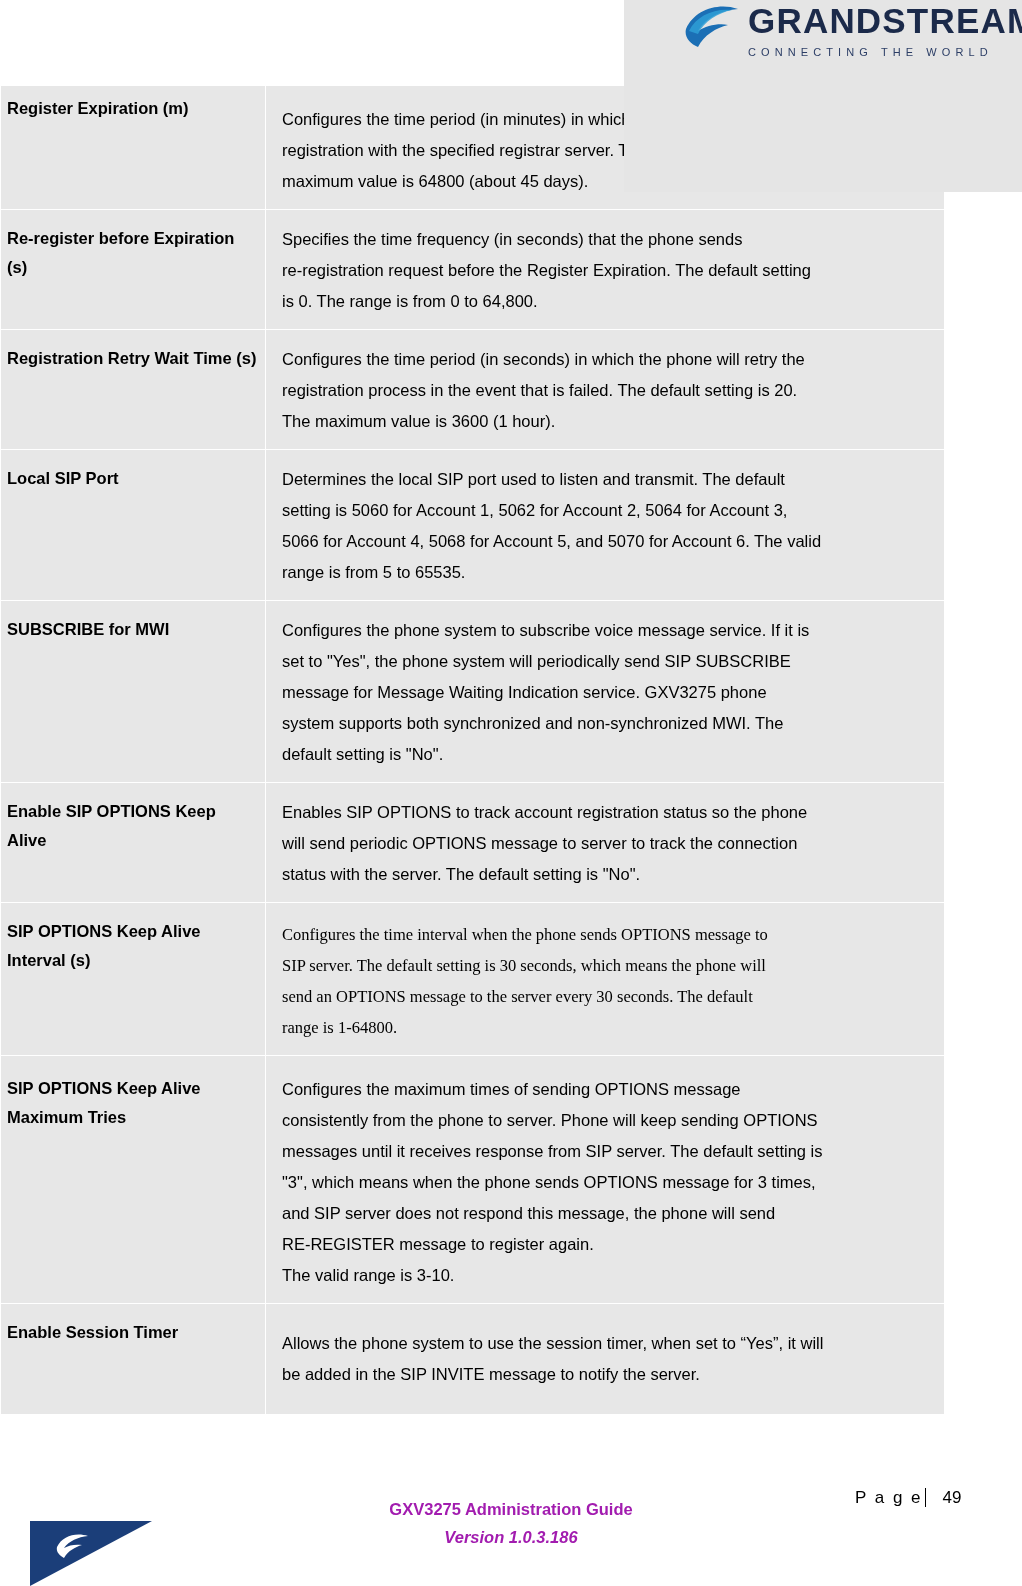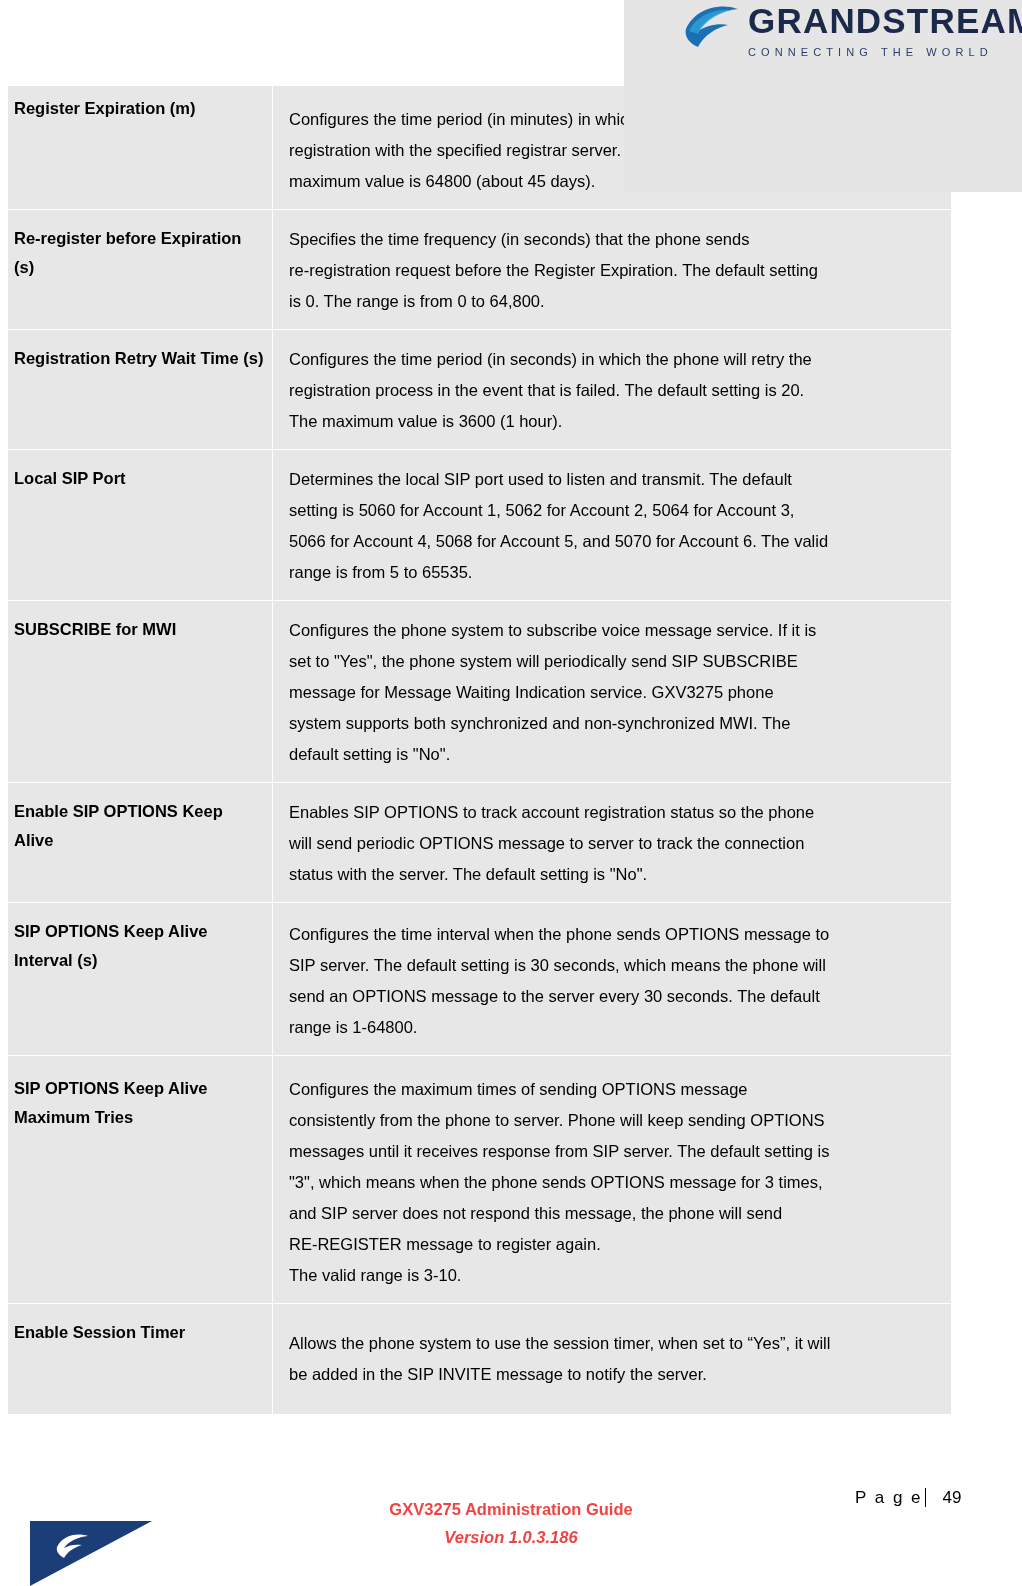--- a/index.html
+++ b/index.html
@@ -60,21 +60,21 @@
     color: #2c3e66;
     line-height: 16px;
     margin-top: 6px;
     white-space: nowrap;
   }
 
   
   .doc-table {
     position: absolute;
     top: 85px;
-    left: 7px;
+    left: 0px;
     width: 945px;
     border-collapse: collapse;
     table-layout: fixed;
   }
   .doc-table td {
     border: 1px solid #ffffff;
     background: #e7e7e7;
     vertical-align: top;
     padding: 14px 14px 12px 14px;
     font-size: 16.5px;
@@ -97,21 +97,21 @@
   .desc-line-last {
     text-align: left;
   }
 
   
   tr.r-first td.param { padding-top: 8px; }
   tr.r-first td.desc { padding-top: 18px; }
   tr.r-sess td.param { padding-top: 14px; }
   tr.r-sess td.desc { padding-top: 24px; padding-bottom: 24px; }
   tr.r-optint td.param { }
-  tr.r-optint td.desc { padding-top: 16px; }
+  tr.r-optint td.desc { padding-top: 16px; font-family: Liberation Serif, serif; }
   tr.r-opttries td.param { padding-top: 18px; }
   tr.r-opttries td.desc { padding-top: 18px; }
 
   
   .page-num {
     position: absolute;
     top: 1488px;
     left: 855px;
     font-size: 17px;
     color: #000000;
@@ -125,21 +125,21 @@
     letter-spacing: 0;
   }
   .footer-center {
     position: absolute;
     top: 1495px;
     left: 0;
     width: 1022px;
     text-align: center;
     font-size: 16.5px;
     font-weight: bold;
-    color: #ef4444;
+    color: #a21caf;
     line-height: 28px;
   }
   .footer-center .line2 {
     font-style: italic;
   }
   .footer-badge {
     position: absolute;
     left: 30px;
     top: 1521px;
     width: 122px;

